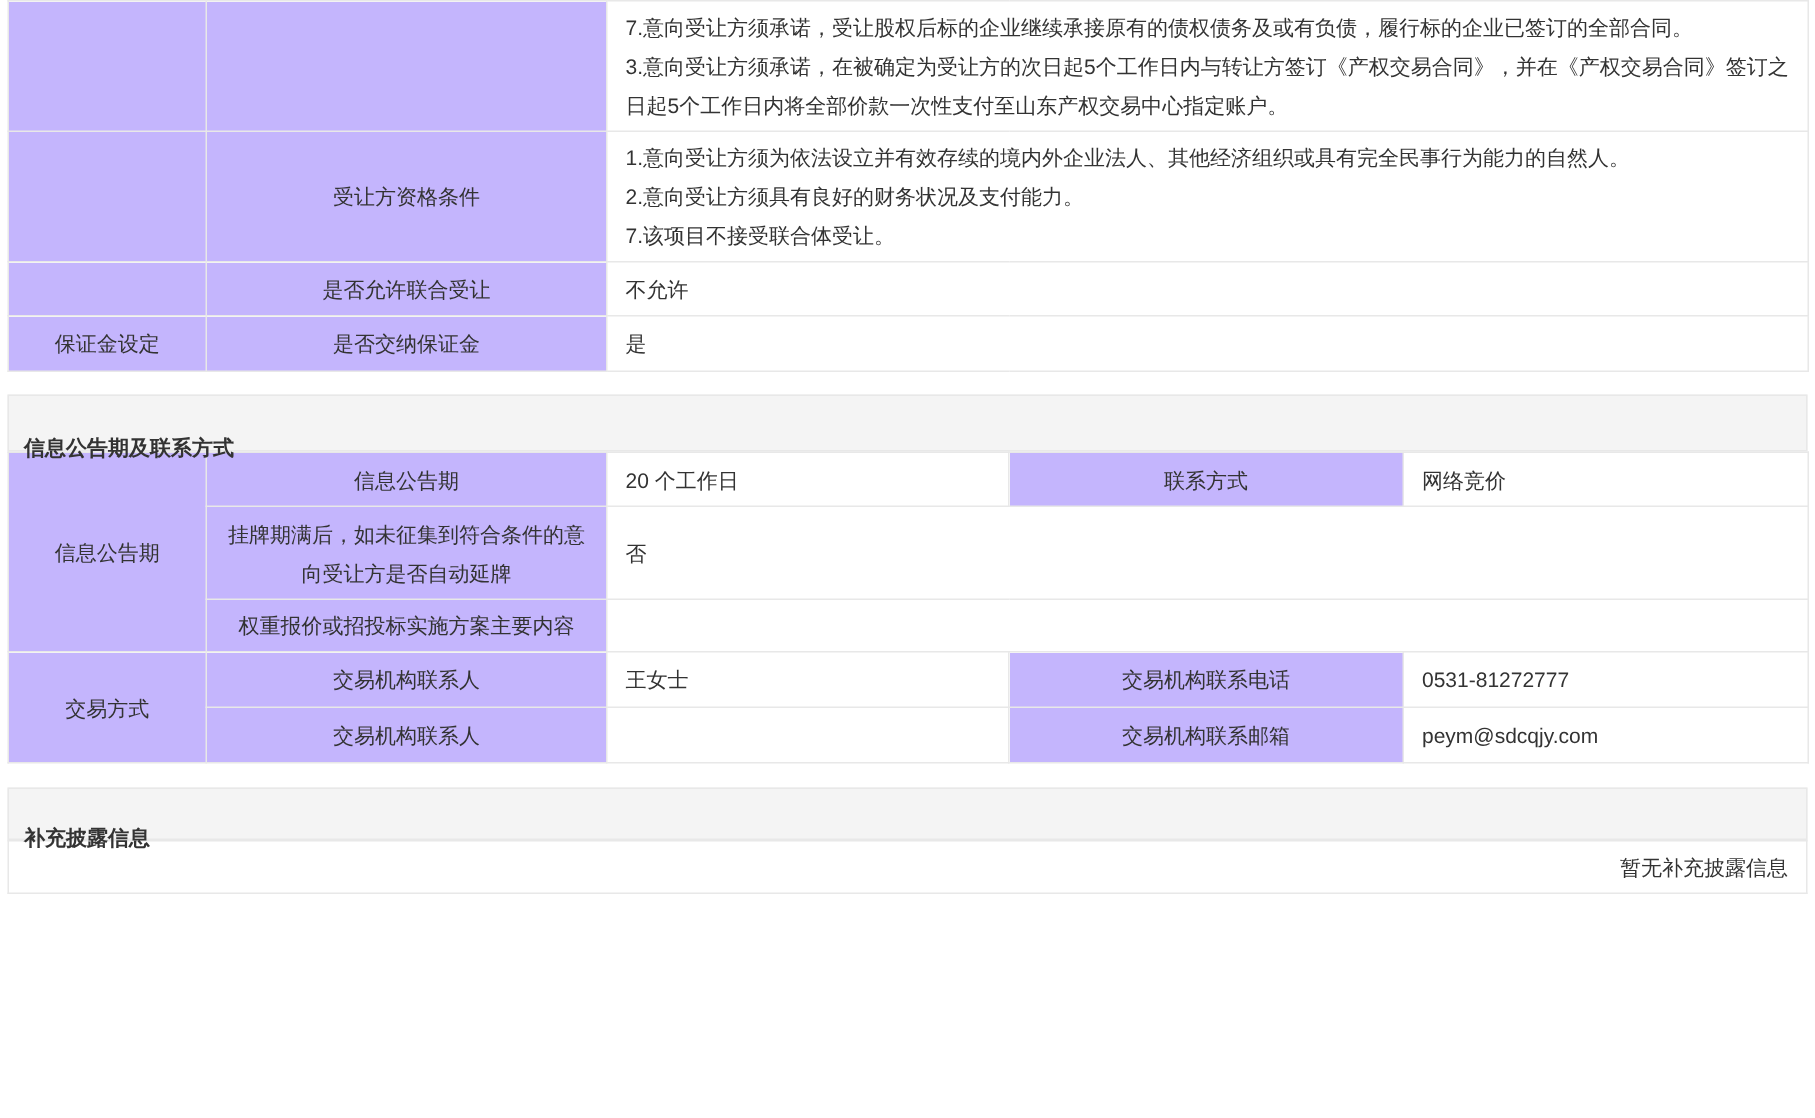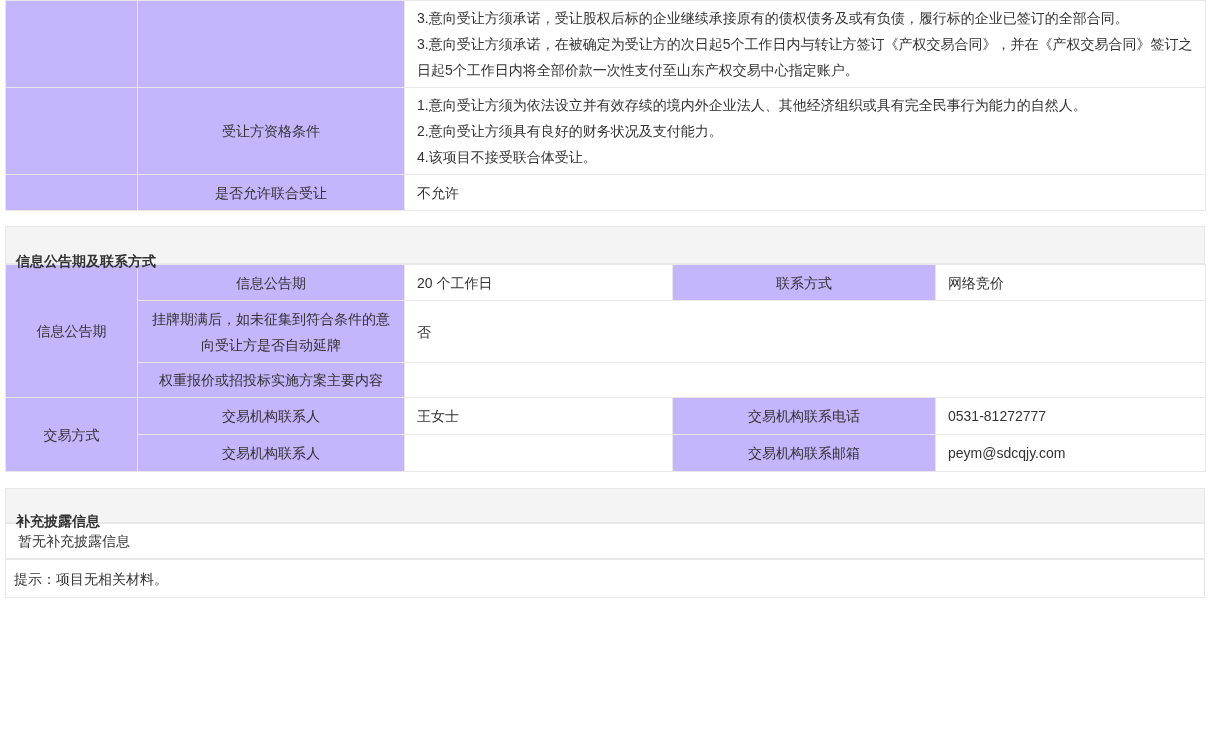--- a/index.html
+++ b/index.html
@@ -29,21 +29,21 @@
     line-height: 26px;
   }
   td.val {
     background: #ffffff;
     vertical-align: middle;
     padding: 4px 12px;
     line-height: 26px;
     text-align: left;
   }
   td.val.bold { font-weight: bold; }
-  td.val.center { text-align: left; }
+  td.val.center { text-align: right; }
 
   .section-header {
     background: #f4f4f4;
     border: 1px solid #e8e8e8;
     font-weight: bold;
     height: 38px;
     line-height: 36px;
     padding: 16px 10px;
     margin-top: 15px;
   }
@@ -61,37 +61,42 @@
         <col style="width:267px">
         <col style="width:268px">
         <col style="width:263px">
         <col style="width:270px">
     </colgroup>
     <tbody>
         <tr style="height:86px">
       <td class="lbl"></td>
       <td class="lbl"></td>
       <td class="val" colspan="3">
-        <div>3.意向受让方须承诺，受让股权后标的企业继续承接原有的债权债务及或有负债，履行标的企业已签订的全部合同。</div>
+        <div>7.意向受让方须承诺，受让股权后标的企业继续承接原有的债权债务及或有负债，履行标的企业已签订的全部合同。</div>
         <div>3.意向受让方须承诺，在被确定为受让方的次日起5个工作日内与转让方签订《产权交易合同》，并在《产权交易合同》签订之日起5个工作日内将全部价款一次性支付至山东产权交易中心指定账户。</div>
       </td>
     </tr>
     <tr style="height:86px">
       <td class="lbl"></td>
       <td class="lbl">受让方资格条件</td>
       <td class="val" colspan="3">
         <div>1.意向受让方须为依法设立并有效存续的境内外企业法人、其他经济组织或具有完全民事行为能力的自然人。</div>
         <div>2.意向受让方须具有良好的财务状况及支付能力。</div>
-        <div>4.该项目不接受联合体受让。</div>
+        <div>7.该项目不接受联合体受让。</div>
       </td>
     </tr>
     <tr style="height:36px">
       <td class="lbl"></td>
       <td class="lbl">是否允许联合受让</td>
       <td class="val" colspan="3">不允许</td>
+    </tr>
+    <tr style="height:37px">
+      <td class="lbl">保证金设定</td>
+      <td class="lbl">是否交纳保证金</td>
+      <td class="val" colspan="3">是</td>
     </tr>
   </tbody>
     </table>
 
   <div class="section-header">信息公告期及联系方式</div>
   <table class="info-table">
     <colgroup>
       <col style="width:132px">
         <col style="width:267px">
         <col style="width:268px">
@@ -132,21 +137,14 @@
 
   <div class="section-header h35 mt16">补充披露信息</div>
   <table class="info-table">
     <tbody>
         <tr style="height:34px">
       <td class="val center">暂无补充披露信息</td>
     </tr>
   </tbody>
     </table>
 
-  <table class="info-table">
-    <tbody>
-        <tr style="height:38px">
-      <td class="val" style="padding-left:8px">提示：项目无相关材料。</td>
-    </tr>
-  </tbody>
-    </table>
 
 </div>
 
 </body></html>

